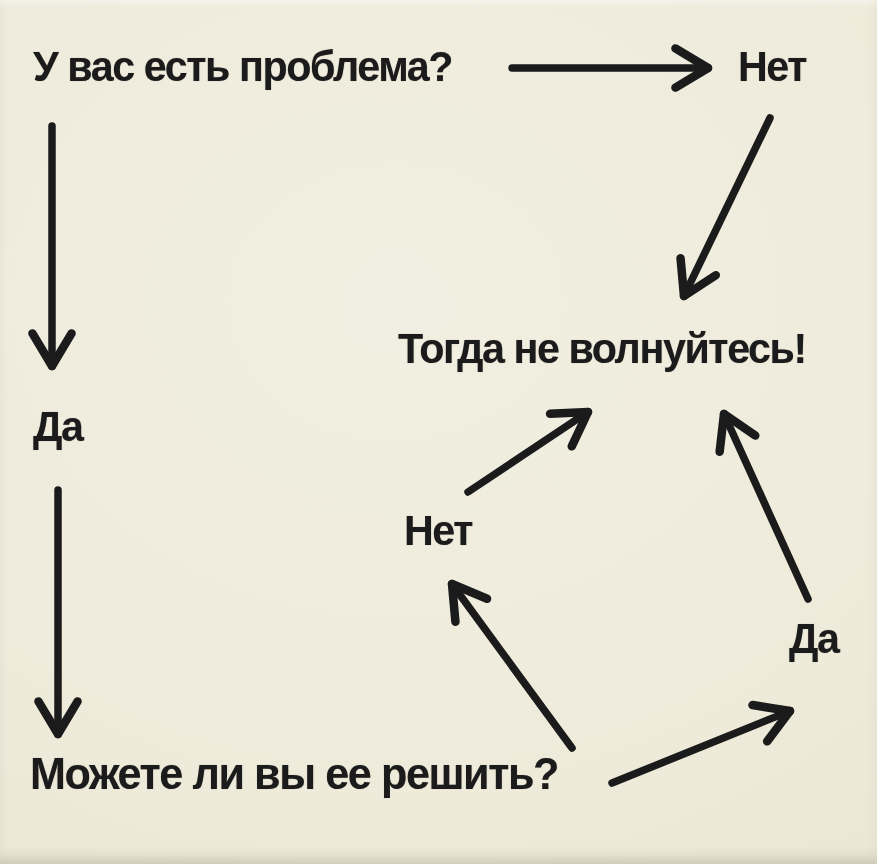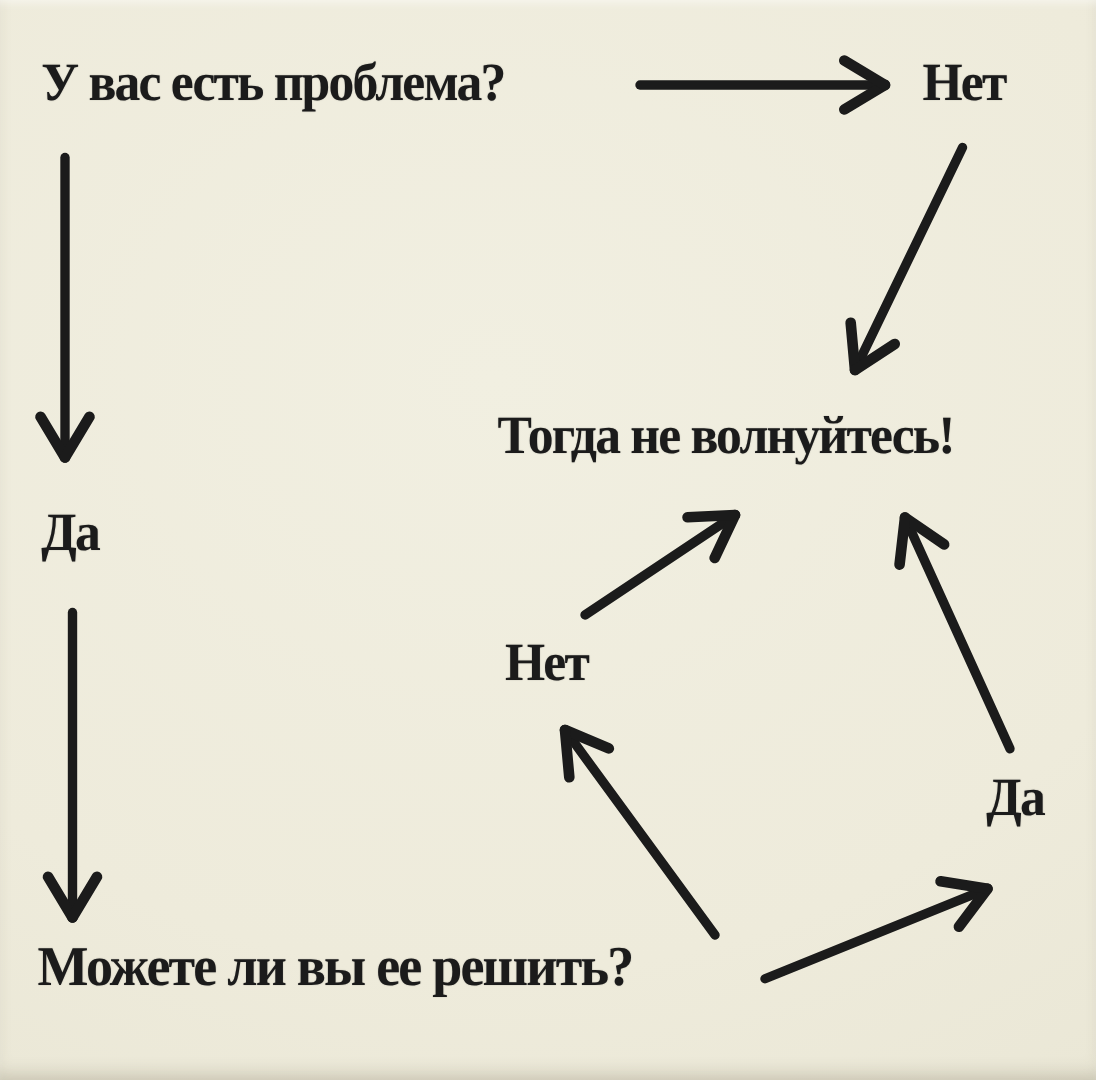--- a/index.html
+++ b/index.html
@@ -10,21 +10,21 @@
   .canvas {
     position: relative;
     width: 877px;
     height: 864px;
     overflow: hidden;
     background:
       radial-gradient(ellipse 120% 100% at 45% 35%, #f1efe1 0%, #eeebdb 55%, #e7e4d2 100%);
     box-shadow:
       inset 0 6px 8px -4px rgba(255,255,255,0.55),
       inset 0 -10px 14px -6px rgba(90,85,60,0.25);
-    font-family: Liberation Serif, serif;
+    font-family: Liberation Sans, sans-serif;
   }
   .arrows-layer {
     position: absolute;
     inset: 0;
     width: 100%;
     height: 100%;
   }
   .node {
     position: absolute;
     white-space: nowrap;

